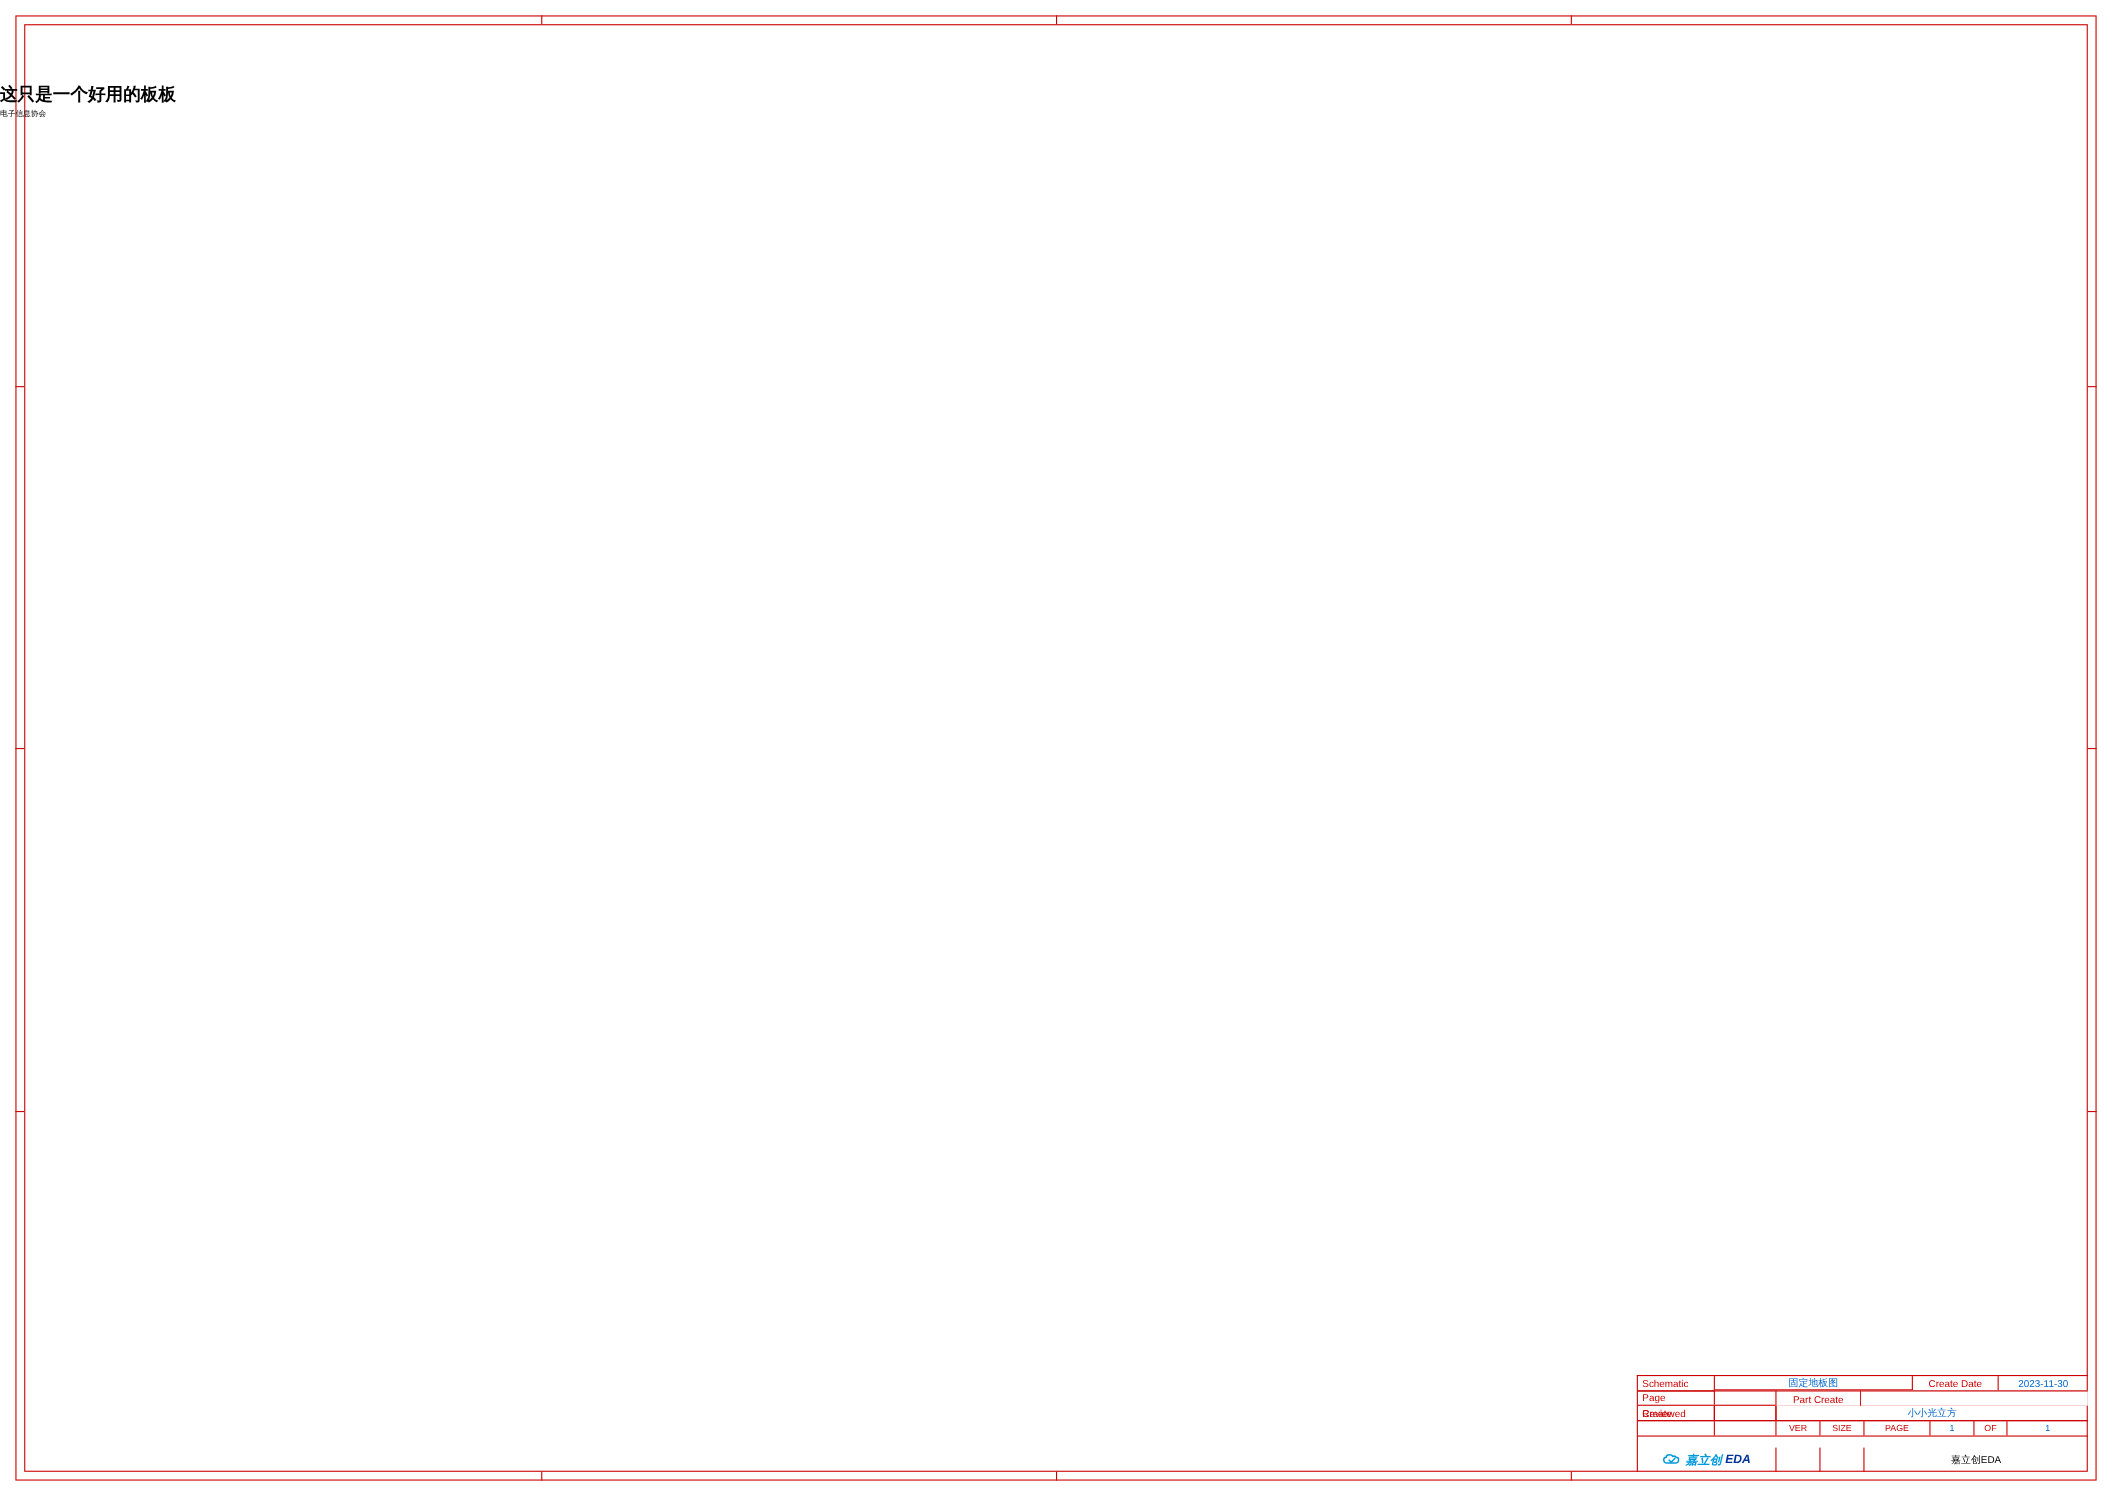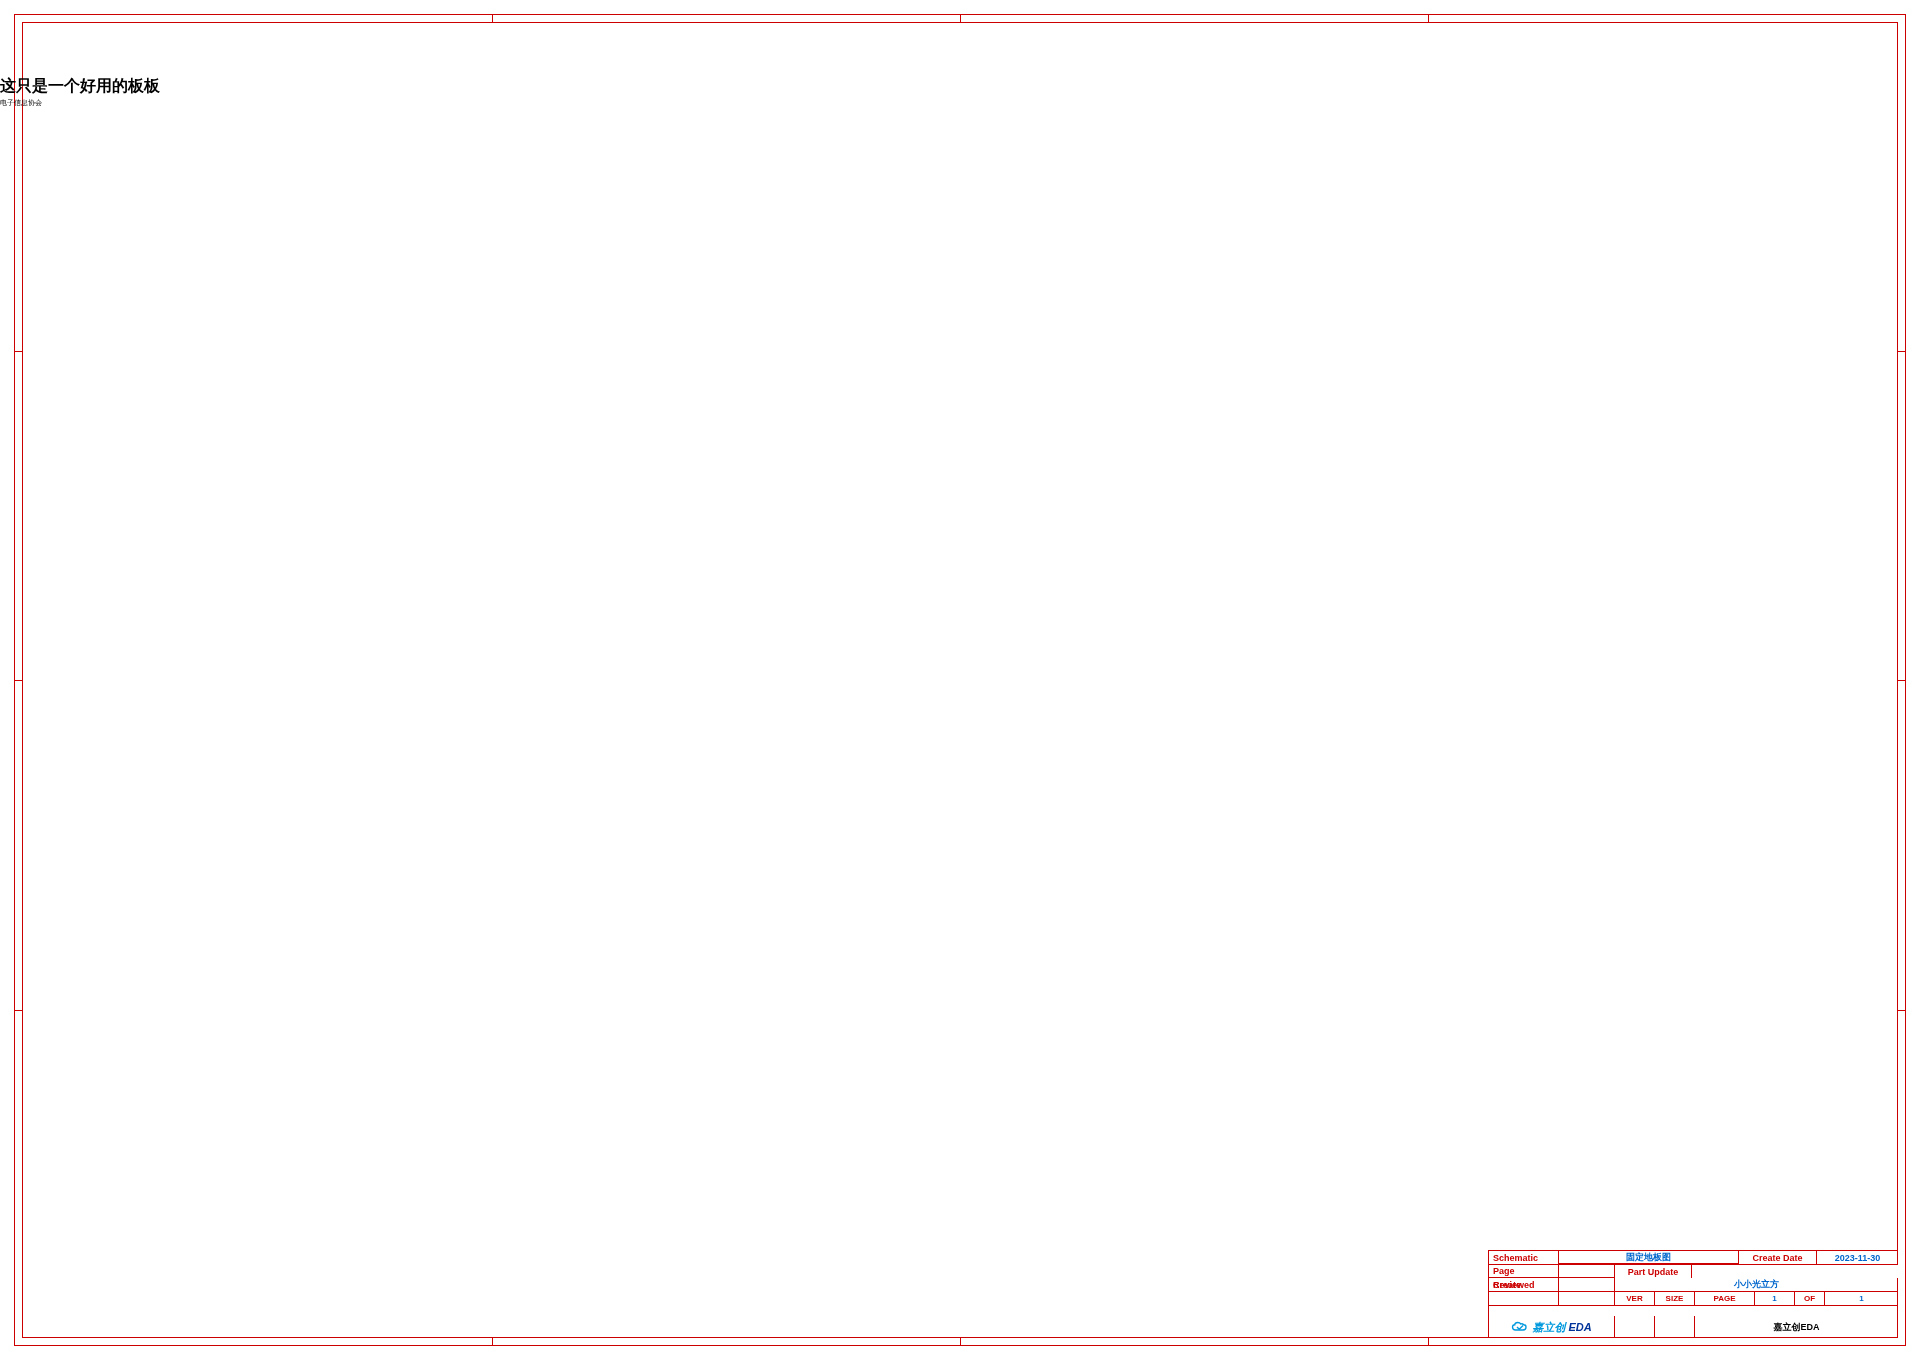--- a/index.html
+++ b/index.html
@@ -73,21 +73,20 @@
     border-bottom: 1px solid #cc0000;
   }
   .tb-row:last-child { border-bottom: none; }
   .tb-cell {
     border-right: 1px solid #cc0000;
     display: flex;
     align-items: center;
     padding: 0 4px;
     white-space: nowrap;
     overflow: hidden;
-    font-weight: bold;
   }
   .tb-cell:last-child { border-right: none; }
   .center { justify-content: center; }
   .blue { color: #0066cc; }
   .black { color: #000; }
   .logo-row {
     display: flex;
     height: 22px;
     align-items: stretch;
     margin-top: 10px;
@@ -153,21 +152,21 @@
   <div class="tb-row" style="margin-top:-1px">
     <div class="tb-cell" style="flex:0 0 70px; border-top:1px solid #cc0000">Page</div>
     <div class="tb-cell center blue" style="flex:0 0 180px">P1</div>
     <div class="tb-cell center" style="flex:0 0 78px">Create Date</div>
     <div class="tb-cell center blue" style="flex:1">2023-11-30</div>
   </div>
 
   <div class="tb-row">
     <div class="tb-cell" style="flex:0 0 70px">Create</div>
     <div class="tb-cell" style="flex:0 0 56px"></div>
-    <div class="tb-cell center" style="flex:0 0 78px; margin-left:-1px; position:relative; top:-14px; height:14px; border-top:1px solid #cc0000; border-left:1px solid #cc0000; background:#fff">Part Update</div>
+    <div class="tb-cell center" style="flex:0 0 78px; margin-left:-1px; position:relative; top:-14px; height:14px; border-top:1px solid #cc0000; border-left:1px solid #cc0000; background:#fff">Part Create</div>
     <div class="tb-cell" style="flex:1; position:relative; top:-14px; height:14px; border-top:1px solid #cc0000; background:#fff"></div>
   </div>
 
   <div class="tb-row" style="margin-top:-14px">
     <div class="tb-cell" style="flex:0 0 70px">Reviewed</div>
     <div class="tb-cell" style="flex:0 0 56px"></div>
     <div class="tb-cell center blue" style="flex:1; border-right:none">小小光立方</div>
   </div>
 
   <div class="tb-row">

